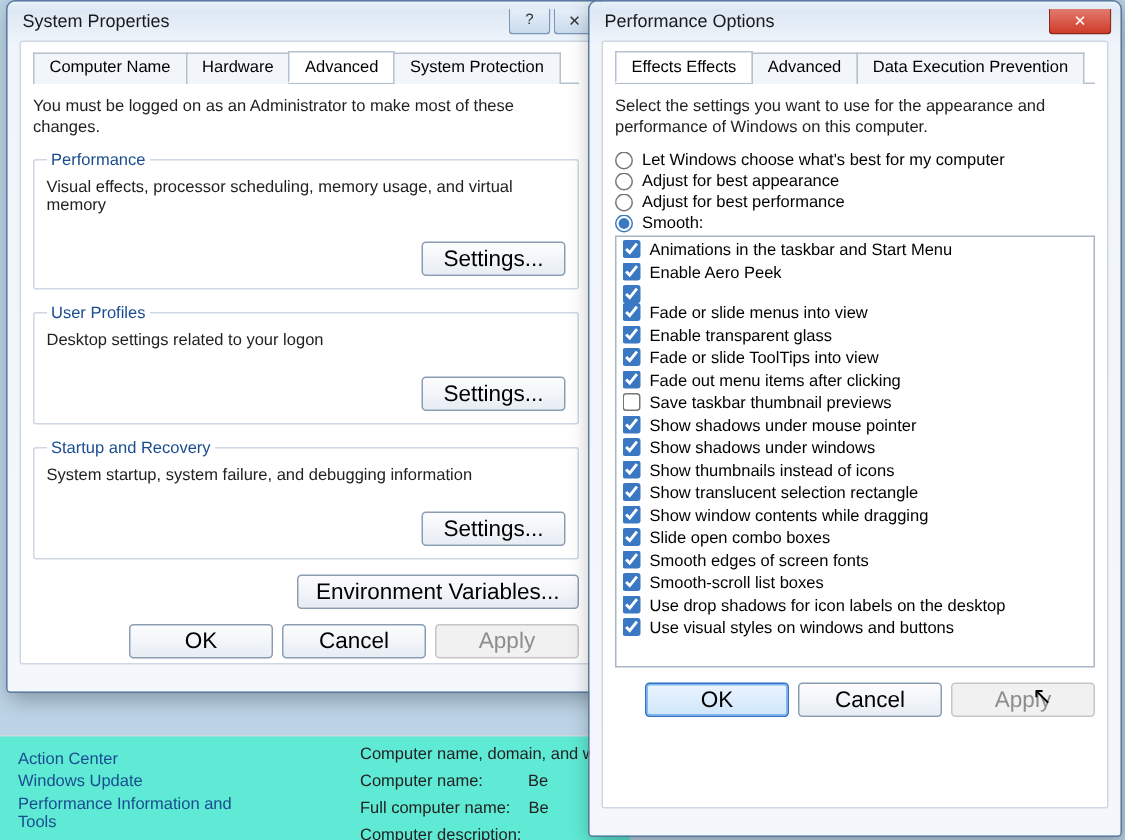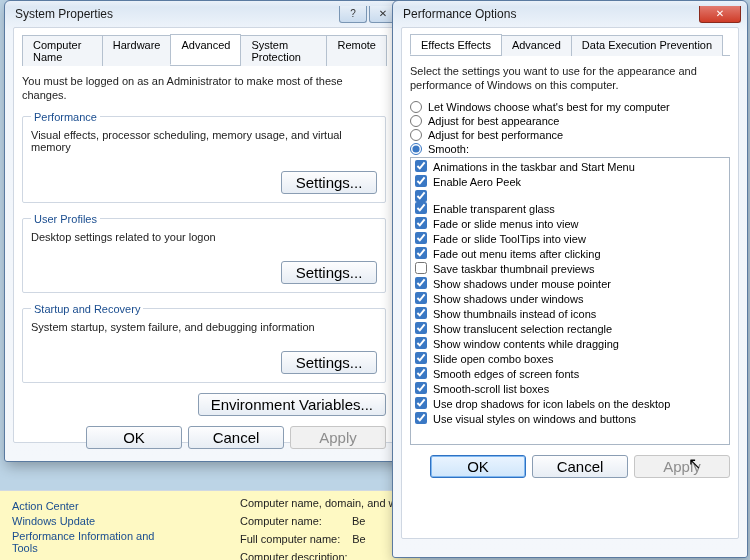--- a/index.html
+++ b/index.html
@@ -88,21 +88,21 @@
   border:1px solid #a9b6c5; height: 282px; overflow-y: scroll;
   padding: 2px 4px; background:#fff;
 }
 .listbox .check-row { margin: 0; line-height: 15px; }
 
 .dialog-buttons { margin-top: 10px; display:flex; gap:6px; justify-content:flex-end; }
 
 
 .bgpanel {
   position:absolute; left:0; bottom:0; width:420px; height:70px;
-  background:#fef9c3; border-top:1px solid #d0d8e2;
+  background:#5eead4; border-top:1px solid #d0d8e2;
   padding:6px 12px; box-sizing:border-box; font-size:11px;
   color:#17365d;
 }
 .bgpanel .navlink { color:#1a4d8f; display:block; margin:3px 0; cursor:pointer;}
 .bgpanel .kv { position:absolute; left:240px; top:6px; font-size:11px; color:#222;}
 .bgpanel .kv div{ margin-bottom:6px;}
 
 input[type=checkbox]{ accent-color:#3a78c4; width:12px; height:12px;}
 input[type=radio]{ accent-color:#3a78c4; width:12px; height:12px;}
 </style>
@@ -135,21 +135,20 @@
       <div class="win-btn">?</div>
       <div class="win-btn close" style="width:26px;background:linear-gradient(#e6eef7,#c9dbee);color:#333;border-color:#7a96b4">✕</div>
     </div>
   </div>
   <div class="body-area">
     <div class="tabstrip">
       <div class="tab">Computer Name</div>
       <div class="tab">Hardware</div>
       <div class="tab active">Advanced</div>
       <div class="tab">System Protection</div>
-      <div class="tab">Remote</div>
     </div>
     <div class="hint">You must be logged on as an Administrator to make most of these changes.</div>
 
     <fieldset class="group">
       <legend>Performance</legend>
       <div class="group-desc">Visual effects, processor scheduling, memory usage, and virtual memory</div>
       <div class="right" style="margin-top:18px"><span class="btn">Settings...</span></div>
     </fieldset>
 
     <fieldset class="group">
@@ -216,25 +215,25 @@
         </label>
         <label class="check-row">
           <input type="checkbox" checked="" style="">
           <span>Enable Aero Peek</span>
         </label>
         <label class="check-row">
           <input type="checkbox" checked="" style="">
         </label>
         <label class="check-row">
           <input type="checkbox" checked="" style="">
+          <span>Fade or slide menus into view</span>
+        </label>
+        <label class="check-row">
+          <input type="checkbox" checked="" style="">
           <span>Enable transparent glass</span>
-        </label>
-        <label class="check-row">
-          <input type="checkbox" checked="" style="">
-          <span>Fade or slide menus into view</span>
         </label>
         <label class="check-row">
           <input type="checkbox" checked="" style="">
           <span>Fade or slide ToolTips into view</span>
         </label>
         <label class="check-row">
           <input type="checkbox" checked="" style="">
           <span>Fade out menu items after clicking</span>
         </label>
         <label class="check-row">

